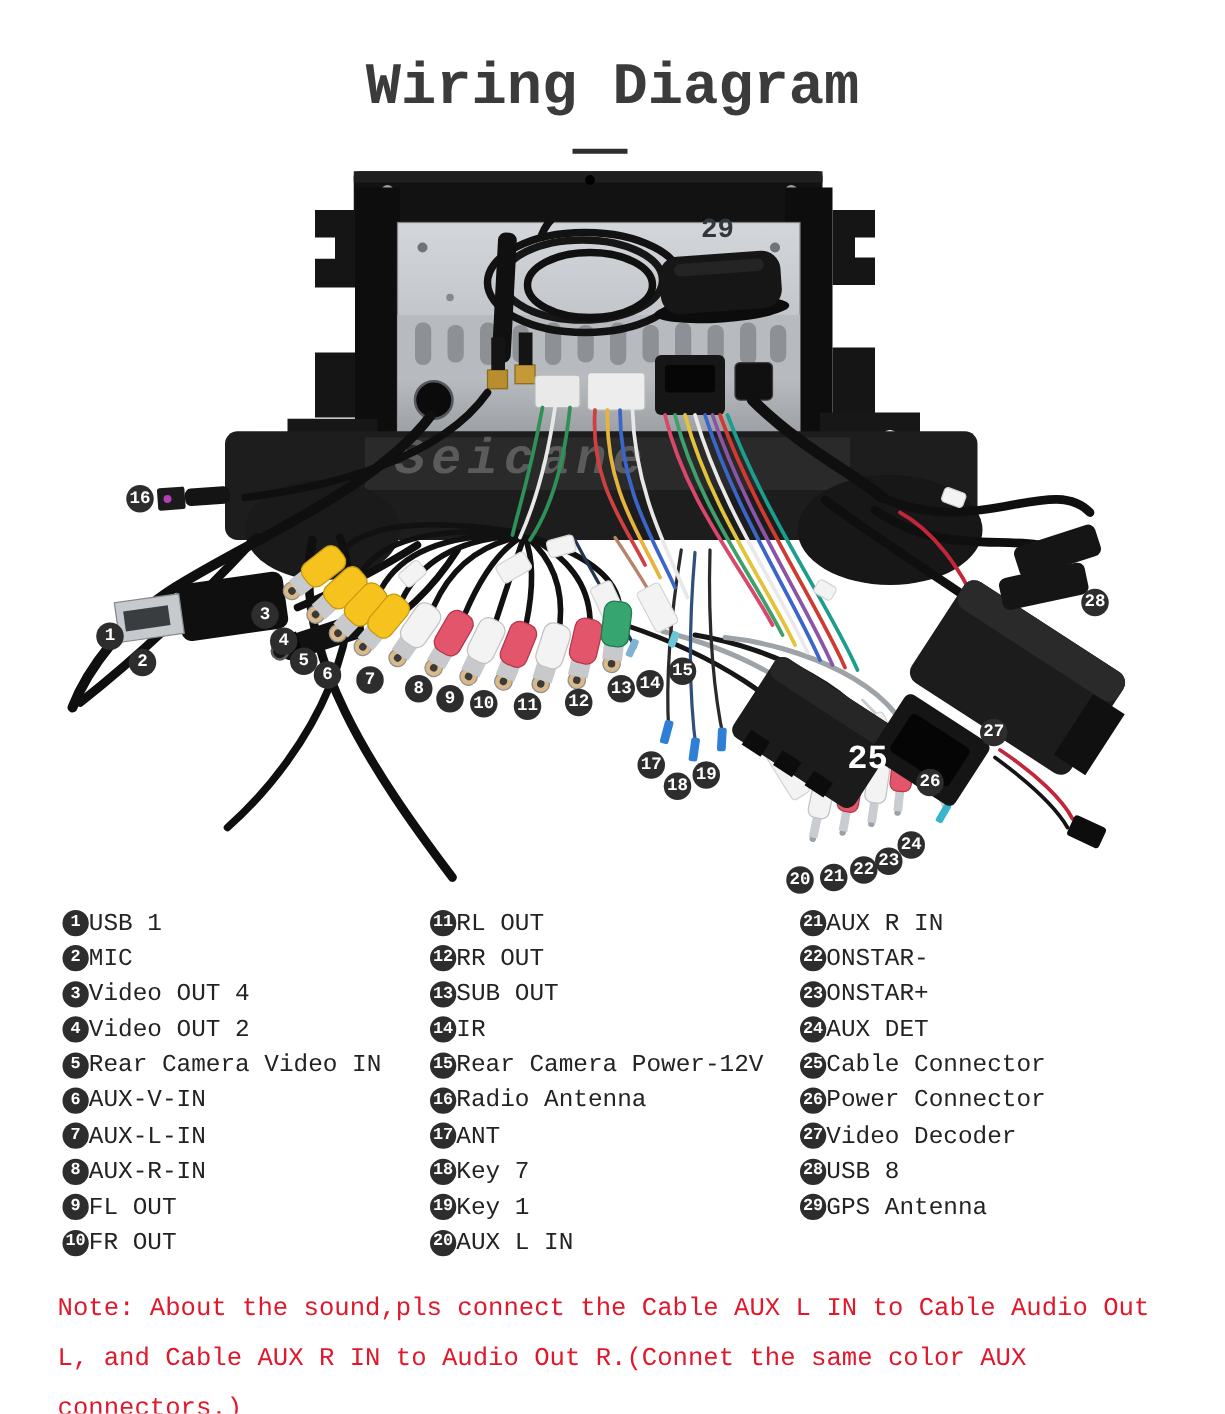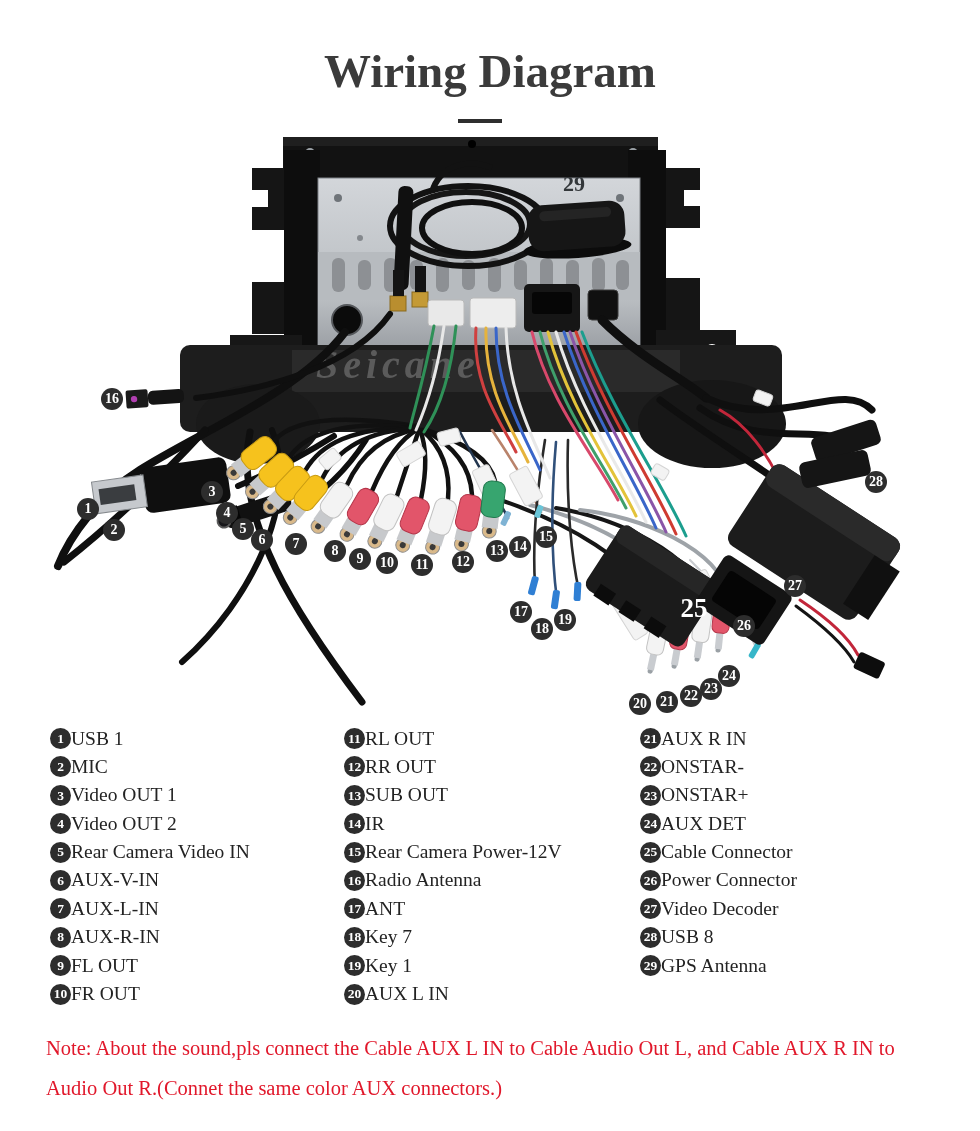--- a/index.html
+++ b/index.html
@@ -1,18 +1,18 @@
 <!DOCTYPE html>
 <html><head>
 <meta charset="utf-8">
 <style>
   html,body{margin:0;padding:0;background:#ffffff;}
   #page{
     position:relative;width:980px;height:1131px;margin:0 auto;overflow:hidden;
-    background:#ffffff;font-family:Liberation Serif, serif;
+    background:#ffffff;font-family:Liberation Mono, monospace;
   }
   
   #title{
     position:absolute;top:44px;left:0;width:100%;text-align:center;
     font-size:47px;font-weight:bold;color:#3b3b3b;letter-spacing:0px;margin:0;
   }
   #title-underline{
     position:absolute;top:119px;left:458px;width:44px;height:4px;background:#2e2e2e;
   }
   
@@ -406,21 +406,21 @@
         <li class="legend-item">
           <span class="legend-badge">1</span>
           <span class="legend-label">USB 1</span>
         </li>
         <li class="legend-item">
           <span class="legend-badge">2</span>
           <span class="legend-label">MIC</span>
         </li>
         <li class="legend-item">
           <span class="legend-badge">3</span>
-          <span class="legend-label">Video OUT 1</span>
+          <span class="legend-label">Video OUT 4</span>
         </li>
         <li class="legend-item">
           <span class="legend-badge">4</span>
           <span class="legend-label">Video OUT 2</span>
         </li>
         <li class="legend-item">
           <span class="legend-badge">5</span>
           <span class="legend-label">Rear Camera Video IN</span>
         </li>
         <li class="legend-item">

